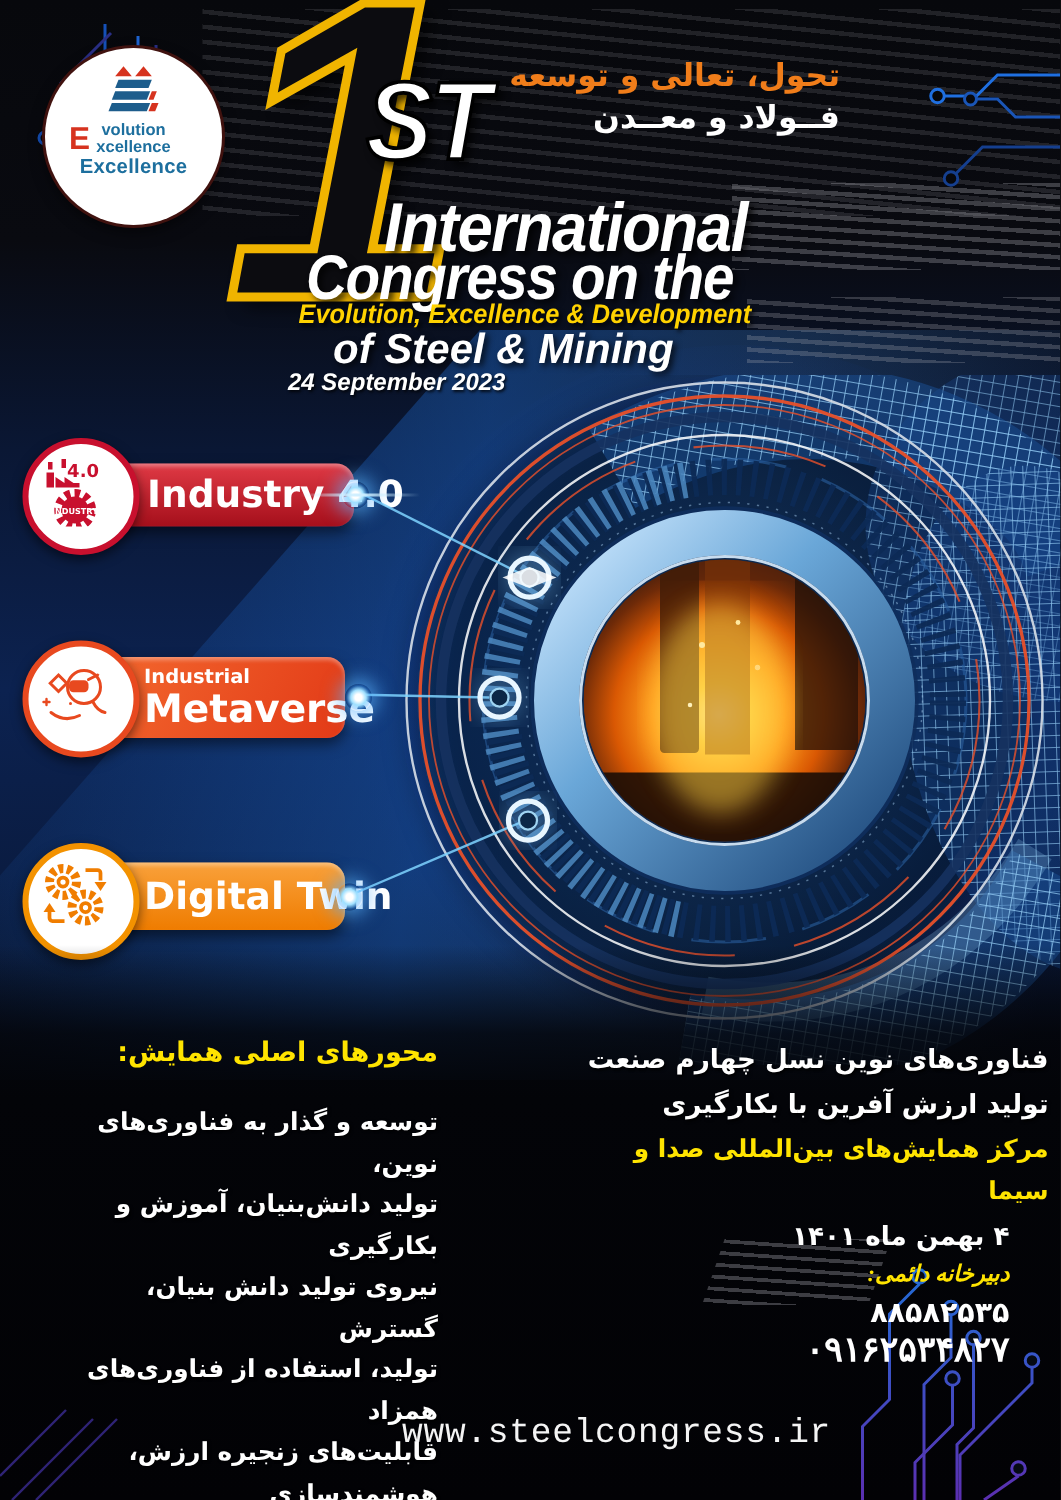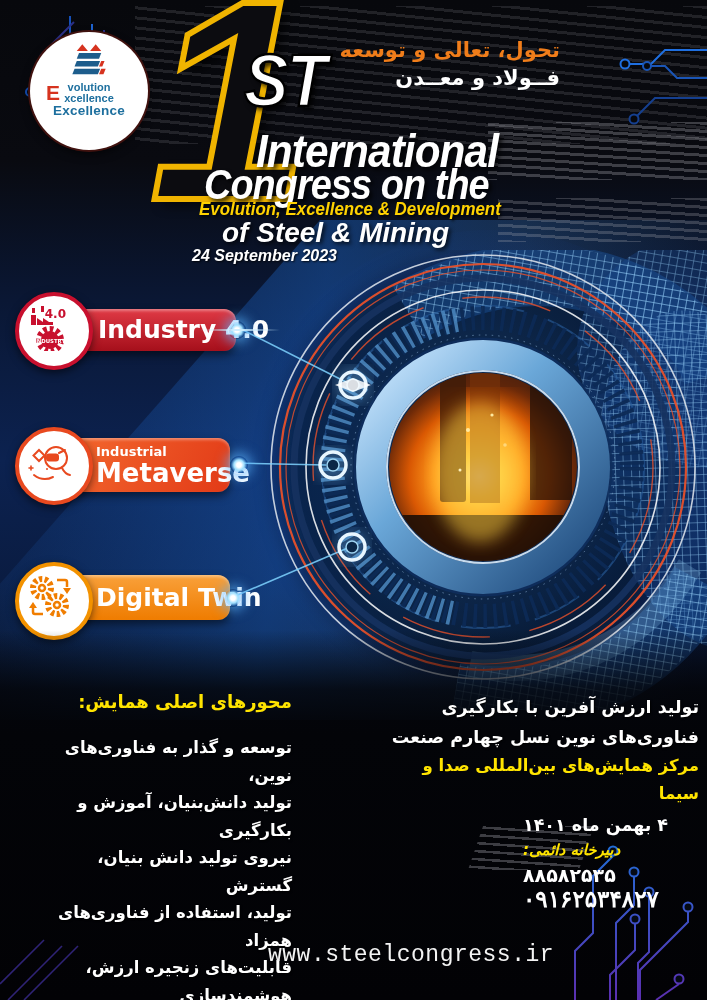--- a/index.html
+++ b/index.html
@@ -60,24 +60,24 @@
     box-shadow:0 0 12px 4px rgba(90,180,255,.65);}
   .flare{position:absolute;height:2px;z-index:6;background:linear-gradient(90deg,rgba(120,200,255,0),#cdeeff,rgba(120,200,255,0));}
 
   
   .topics{left:52px;top:690px;width:240px;z-index:5;text-align:right;}
   .topics .thead{color:#ffe400;font-size:18px;line-height:24px;margin-bottom:20px;}
   .topics .tline{font-size:16.5px;line-height:27.5px;text-shadow:1px 1px 2px #000;}
   .info{left:383px;top:692px;width:316px;z-index:5;text-align:right;}
   .info .iline{font-size:17.5px;line-height:30px;text-shadow:1px 1px 2px #000;}
   .info .venue{color:#ffe400;font-size:16.5px;line-height:28px;text-align:right;}
-  .subinfo{direction:rtl;text-align:left;width:150px;margin:4px 0 0 auto;position:relative;right:-160px;}
+  .subinfo{direction:rtl;text-align:right;width:150px;margin:4px 0 0 auto;position:relative;right:-160px;}
   .subinfo{right:auto;margin:4px auto 0 140px;}
   .datefa{font-size:17.5px;line-height:26px;}
-  .secr{color:#ffe400;font-size:15px;font-style:italic;line-height:24px;}
+  .secr{color:#ffe400;font-size:15px;font-style:italic;line-height:24px;font-family:Liberation Serif, serif;}
   .phone1{font-size:19px;letter-spacing:3px;line-height:26px;}
   .phone2{font-size:23px;letter-spacing:1.5px;line-height:24px;font-family:Liberation Serif, serif;}
   .website{left:268px;top:942px;z-index:5;color:#f4f4f4;font-size:23px;letter-spacing:.5px;
     font-family:Liberation Mono, monospace;font-weight:400;}
   svg{display:block;}
 </style>
 </head>
 <body>
 
 <div class="poster">
@@ -331,22 +331,22 @@
     <div class="thead">محورهای اصلی همایش:</div>
     <div class="tline">توسعه و گذار به فناوری‌های نوین،</div>
     <div class="tline">تولید دانش‌بنیان، آموزش و بکارگیری</div>
     <div class="tline">نیروی تولید دانش بنیان، گسترش</div>
     <div class="tline">تولید، استفاده از فناوری‌های همزاد</div>
     <div class="tline">قابلیت‌های زنجیره ارزش، هوشمندسازی</div>
     <div class="tline">دیجیتال</div>
   </div>
 
   <div class="abs fa info">
+    <div class="iline">فناوری‌های نوین نسل چهارم صنعت</div>
     <div class="iline">تولید ارزش آفرین با بکارگیری</div>
-    <div class="iline">فناوری‌های نوین نسل چهارم صنعت</div>
     <div class="venue">مرکز همایش‌های بین‌المللی صدا و سیما</div>
     <div class="subinfo">
       <div class="datefa">۴ بهمن ماه ۱۴۰۱</div>
       <div class="secr">دبیرخانه دائمی:</div>
       <div class="phone1">۸۸۵۸۲۵۳۵</div>
       <div class="phone2">۰۹۱۶۲۵۳۴۸۲۷</div>
     </div>
   </div>
 
   <div class="abs website">www.steelcongress.ir</div>

